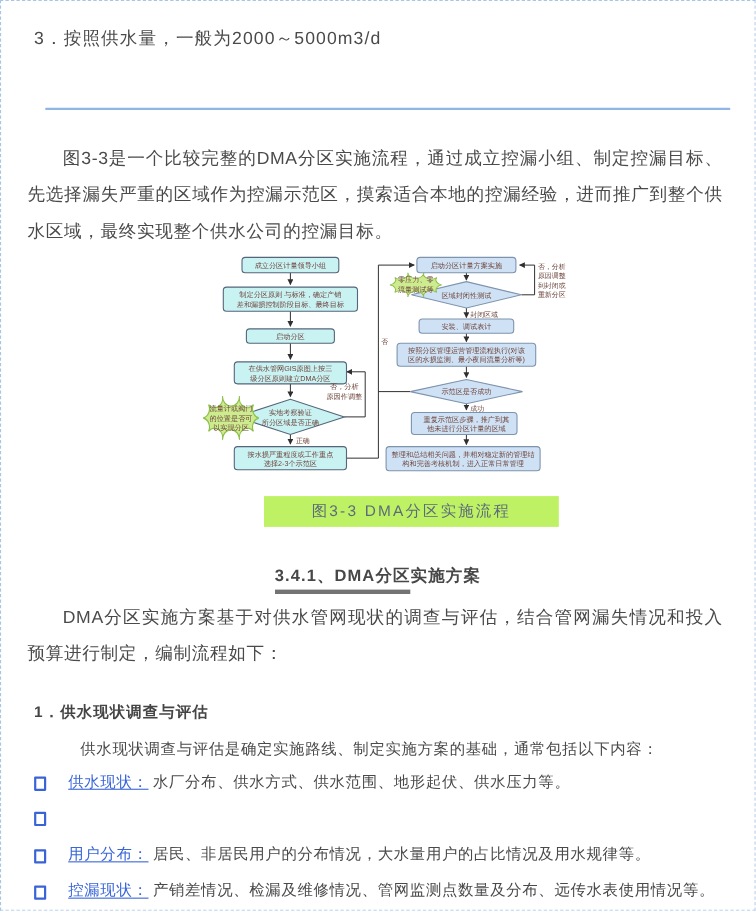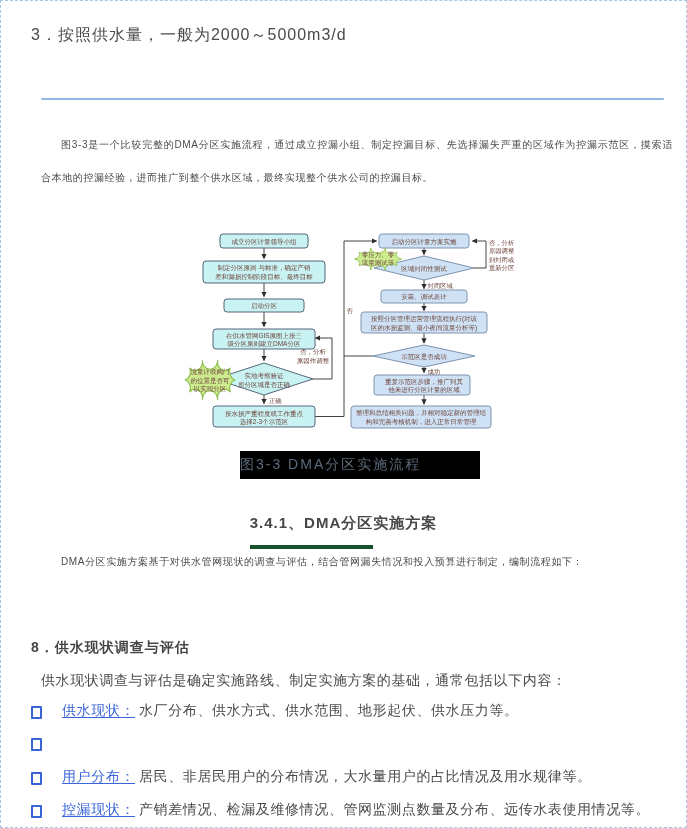--- a/index.html
+++ b/index.html
@@ -5,32 +5,32 @@
   html,body{margin:0;padding:0;background:#fff;}
   .page{
     position:relative;width:687px;height:828px;box-sizing:border-box;
     background:#fff;border:1px dashed #a6c6e6;overflow:hidden;
     font-family:"Liberation Sans","DejaVu Sans",sans-serif;color:#4a4a4a;
   }
   .topline{position:absolute;left:30px;top:8px;font-size:16px;letter-spacing:1px;color:#4a4a4a;}
   .sechead{position:absolute;left:30px;top:64px;display:flex;align-items:center;gap:6px;}
   .sechead .title{font-size:17px;font-weight:bold;color:#4a90d9;letter-spacing:1px;}
   .hrline{position:absolute;left:40px;right:22px;top:97px;height:2px;background:#8fb6e4;border-radius:2px;}
-  .body-p{position:absolute;left:40px;width:632px;font-size:10px;line-height:33px;
+  .body-p{position:absolute;left:24px;width:632px;font-size:16px;line-height:33px;
     letter-spacing:.6px;text-align:justify;text-indent:2em;margin:0;color:#4a4a4a;}
   .intro{top:127px;}
   .para2{top:544px;}
   .flow{position:absolute;left:183px;top:227px;}
-  .caption{position:absolute;left:239px;top:450px;width:240px;height:28px;background:#000000;
-    display:flex;align-items:center;justify-content:flex-start;font-size:14px;color:#5c6b7a;letter-spacing:2px;}
+  .caption{position:absolute;left:239px;top:450px;width:268px;height:28px;background:#bef264;
+    display:flex;align-items:center;justify-content:center;font-size:14px;color:#5c6b7a;letter-spacing:2px;}
   .subhead{position:absolute;left:0;top:513px;width:100%;text-align:center;font-size:15px;
     font-weight:bold;color:#474747;letter-spacing:1px;margin:0;}
-  .subhead .hl{border-bottom:4px solid #14532d;padding-bottom:14px;}
+  .subhead .hl{border-bottom:4px solid #737373;padding-bottom:4px;}
   .listhead{position:absolute;left:30px;top:638px;font-size:14px;font-weight:bold;color:#454545;letter-spacing:1px;margin:0;}
-  .listintro{position:absolute;left:12px;top:663px;width:632px;font-size:14px;line-height:33px;
+  .listintro{position:absolute;left:44px;top:663px;width:632px;font-size:14px;line-height:33px;
     letter-spacing:.6px;text-indent:2em;margin:0;color:#4a4a4a;}
   .bullet{position:absolute;left:30px;width:630px;font-size:14px;letter-spacing:.6px;display:flex;align-items:center;}
   .b0{top:701px;}.b1{top:734px;}.b2{top:767px;}.b3{top:800px;}
   .sq{flex:0 0 auto;width:7px;height:9px;border:2px solid #3a64d6;margin:3px 20px 0 0;border-radius:1px;}
   .lead{color:#3a66d9;text-decoration:underline;text-underline-offset:2px;margin-right:4px;white-space:nowrap;}
   .btext{color:#4a4a4a;}
   
   .fbox{stroke-width:1;}
   .cy{fill:#c9f2f3;stroke:#55667a;}
   .bl{fill:#cfe2f5;stroke:#7e93ad;}
@@ -168,21 +168,21 @@
   <div class="caption">
     <span>图3-3 DMA分区实施流程</span>
   </div>
 
   <h3 class="subhead">
     <span class="hl">3.4.1、DMA分区</span><span>实施方案</span>
   </h3>
 
   <p class="body-p para2">DMA分区实施方案基于对供水管网现状的调查与评估，结合管网漏失情况和投入预算进行制定，编制流程如下：</p>
 
-  <p class="listhead">8．供水现状调查与评估</p>
+  <p class="listhead">1．供水现状调查与评估</p>
   <p class="listintro">供水现状调查与评估是确定实施路线、制定实施方案的基础，通常包括以下内容：</p>
 
   <div class="bullet b0">
     <span class="sq"></span>
     <span class="btext"><span class="lead">供水现状：</span><span>水厂分布、供水方式、供水范围、地形起伏、供水压力等。</span></span>
   </div>
   <div class="bullet b1">
     <span class="sq"></span>
   </div>
   <div class="bullet b3">

